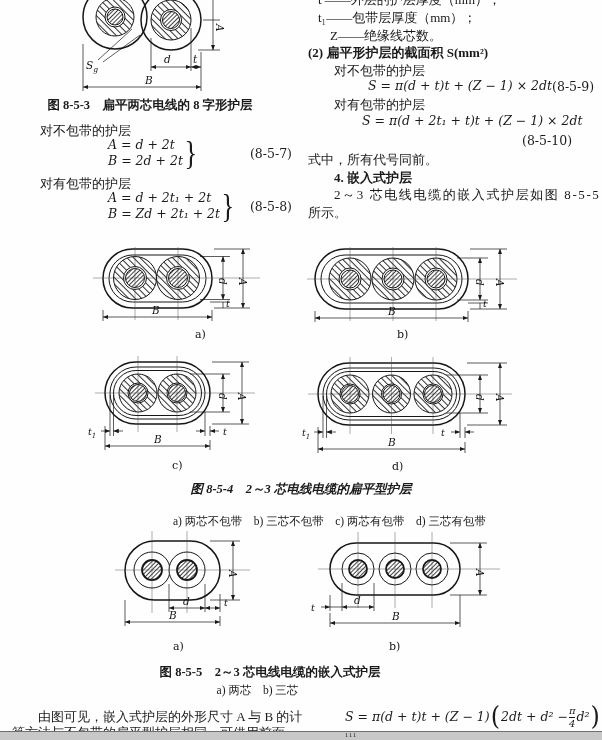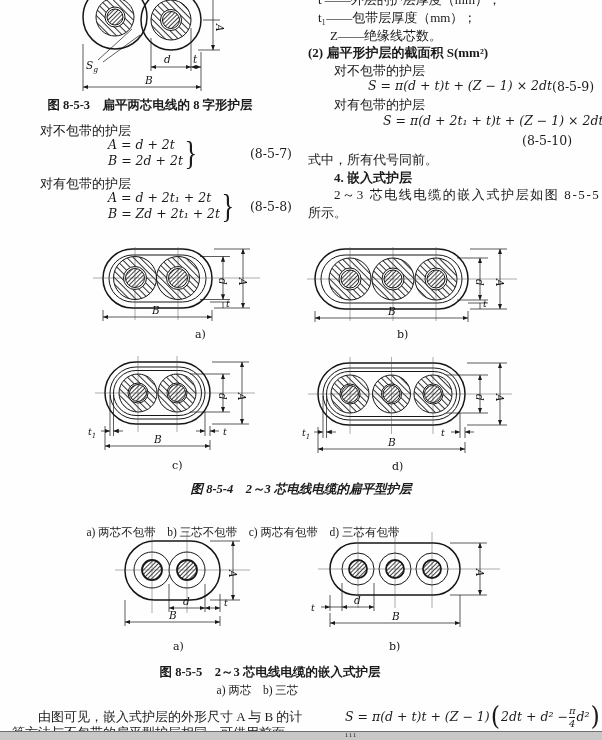--- a/index.html
+++ b/index.html
@@ -111,21 +111,21 @@
 </div>
 <div class="abs zh" style="left:318px;top:10px;">t₁——包带层厚度（mm）；</div>
 <div class="abs zh" style="left:330px;top:28px;">Z——绝缘线芯数。</div>
 <div class="abs zh bold" style="left:308px;top:45px;">(2) 扁平形护层的截面积 S(mm²)</div>
 <div class="abs zh" style="left:334px;top:63px;">对不包带的护层</div>
 <div class="abs eqrow" style="left:368px;top:78px;width:222px;">
   <div class="math">S = π(d + t)t + (Z − 1) × 2dt</div>
   <div class="eqnum">(8-5-9)</div>
 </div>
 <div class="abs zh" style="left:334px;top:97px;">对有包带的护层</div>
-<div class="abs math" style="left:362px;top:113px;margin-left:21px;">S = π(d + 2t₁ + t)t + (Z − 1) × 2dt</div>
+<div class="abs math" style="left:362px;top:113px;">S = π(d + 2t₁ + t)t + (Z − 1) × 2dt</div>
 <div class="abs eqnum" style="left:522px;top:133px;">(8-5-10)</div>
 <div class="abs zh" style="left:308px;top:152px;">式中，所有代号同前。</div>
 <div class="abs zh bold" style="left:334px;top:170px;">4. 嵌入式护层</div>
 <div class="abs zh" style="left:334px;top:187px;letter-spacing:1.6px;">2～3 芯电线电缆的嵌入式护层如图 8-5-5</div>
 <div class="abs zh" style="left:308px;top:205px;">所示。</div>
 
 <svg class="abs" style="left:60px;top:246px;" width="240" height="105" viewBox="0 0 240 105">
   <g>
     <rect x="43" y="3" width="109" height="59" rx="29.5" fill="none" class="s14"></rect>
     <rect x="49" y="9" width="97" height="47" rx="23.5" class="so"></rect>
@@ -261,21 +261,21 @@
   </g>
   <text class="dm" transform="rotate(90 176,42)" x="176" y="42">d</text>
   <text class="dm" transform="rotate(90 196,42)" x="196" y="42">A</text>
   <text class="dms" x="2" y="84"><tspan>t</tspan><tspan dy="2.5" font-size="7">1</tspan></text>
   <text class="dms" x="141" y="84">t</text>
   <text class="dm" x="88" y="94">B</text>
   <text class="lab" x="92" y="118">d)</text>
 </svg>
 
 <div class="abs cap" style="left:0;top:481px;width:602px;font-style:italic;">图 8-5-4　2～3 芯电线电缆的扁平型护层</div>
-<div class="abs subcap" style="left:0;top:525px;width:486px;">a) 两芯不包带　b) 三芯不包带　c) 两芯有包带　d) 三芯有包带</div>
+<div class="abs subcap" style="left:0;top:514px;width:486px;text-align:right;">a) 两芯不包带　b) 三芯不包带　c) 两芯有包带　d) 三芯有包带</div>
 
 <svg class="abs" style="left:90px;top:528px;" width="200" height="132" viewBox="0 0 200 132">
   <g>
     <rect x="35" y="13" width="95" height="59" rx="29.5" fill="url(#hA)" class="s14"></rect>
     <circle cx="62" cy="42" r="18" fill="#fff" class="s1"></circle>
     <circle cx="97" cy="42" r="18" fill="#fff" class="s1"></circle>
     <circle cx="62" cy="42" r="10" fill="url(#hB)" stroke="#161616" stroke-width="1.8"></circle>
     <circle cx="97" cy="42" r="10" fill="url(#hB)" stroke="#161616" stroke-width="1.8"></circle>
     <line x1="25" y1="42" x2="160" y2="42" class="cl"></line>
     <line x1="62" y1="3" x2="62" y2="85" class="cl"></line>

